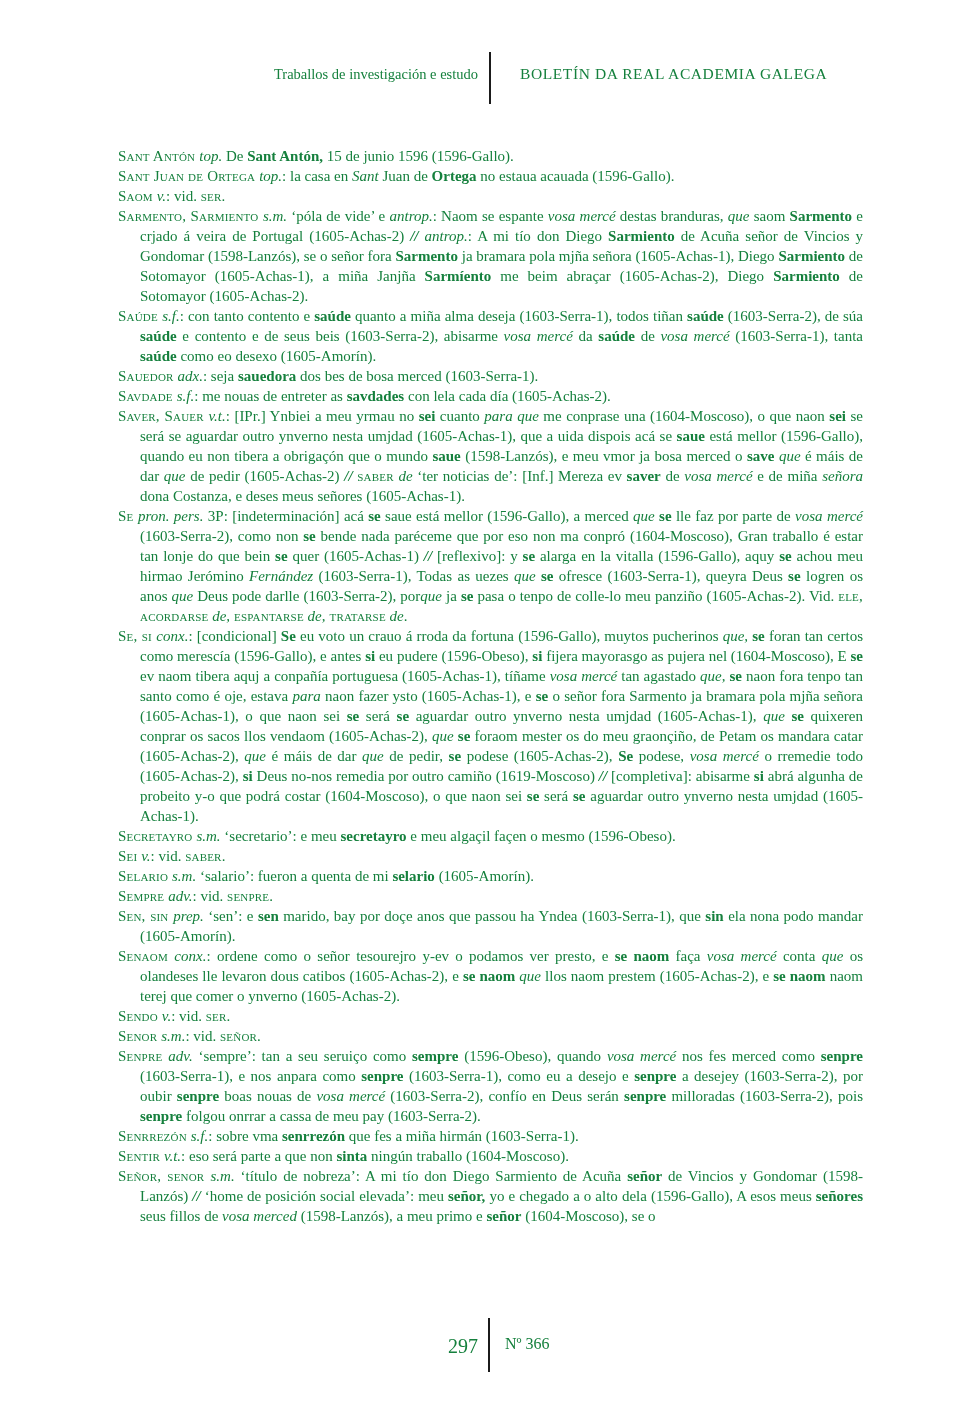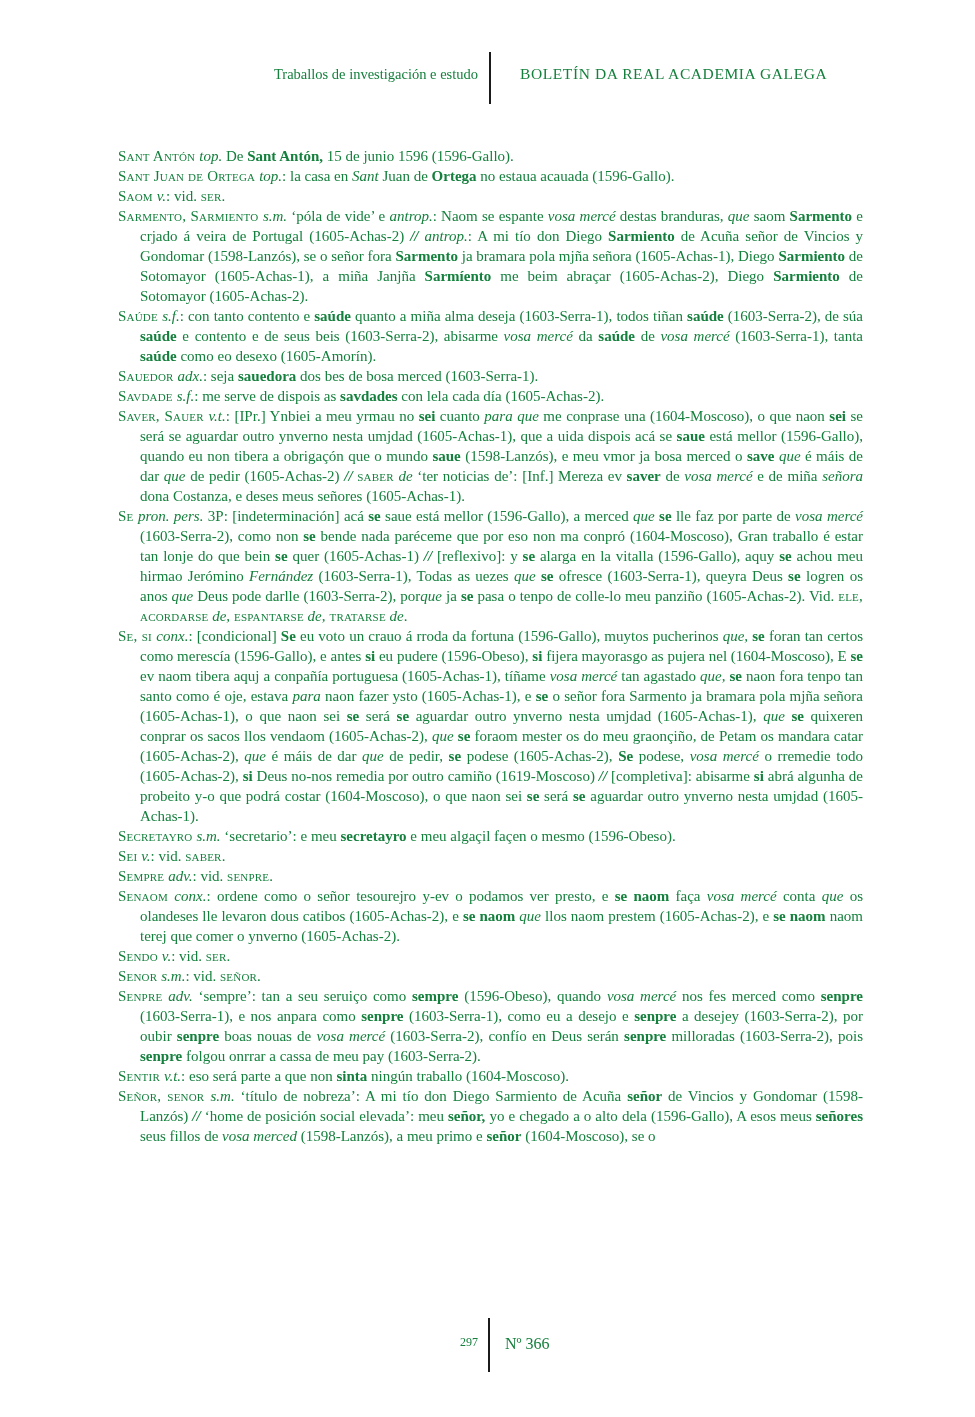--- a/index.html
+++ b/index.html
@@ -54,21 +54,21 @@
   .seg-n  { }
   .seg-b  { font-weight: bold; }
   .seg-i  { font-style: italic; font-family: Liberation Serif, serif; }
   .seg-bi { font-weight: bold; font-style: italic; }
   .seg-sc { font-variant: small-caps; letter-spacing: 0.2px; }
   
   .footer-page {
     position: absolute;
     top: 1335px;
     right: 497px;
-    font-size: 12px;
+    font-size: 20px;
   }
   .footer-issue {
     position: absolute;
     top: 1335px;
     left: 505px;
     font-size: 16px;
   }
 </style>
 </head>
 <body>
@@ -81,31 +81,34 @@
 
   <div class="running-head-right">BOLETÍN DA REAL ACADEMIA GALEGA</div>
 
   <div class="entries" id="entries">
       <p class="entry"><span class="seg-sc">Sant Antón </span><span class="seg-i">top.</span><span class="seg-n"> De </span><span class="seg-b">Sant Antón,</span><span class="seg-n"> 15 de junio 1596 (1596-Gallo).</span></p>
       <p class="entry"><span class="seg-sc">Sant Juan de Ortega </span><span class="seg-i">top.</span><span class="seg-n">: la casa en </span><span class="seg-i">Sant</span><span class="seg-n"> Juan de </span><span class="seg-b">Ortega</span><span class="seg-n"> no estaua acauada (1596-Gallo).</span></p>
       <p class="entry"><span class="seg-sc">Saom </span><span class="seg-i">v.</span><span class="seg-n">: vid. </span><span class="seg-sc">ser</span><span class="seg-n">.</span></p>
       <p class="entry"><span class="seg-sc">Sarmento, Sarmiento </span><span class="seg-i">s.m.</span><span class="seg-n"> ‘póla de vide’ e </span><span class="seg-i">antrop.</span><span class="seg-n">: Naom se espante </span><span class="seg-i">vosa mercé</span><span class="seg-n"> destas branduras, </span><span class="seg-i">que</span><span class="seg-n"> saom </span><span class="seg-b">Sarmento</span><span class="seg-n"> e crjado á veira de Portugal (1605-Achas-2) </span><span class="seg-bi">//</span><span class="seg-i"> antrop.</span><span class="seg-n">: A mi tío don Diego </span><span class="seg-b">Sarmiento</span><span class="seg-n"> de Acuña señor de Vincios y Gondomar (1598-Lanzós), se o señor fora </span><span class="seg-b">Sarmento</span><span class="seg-n"> ja bramara pola mjña señora (1605-Achas-1), Diego </span><span class="seg-b">Sarmiento</span><span class="seg-n"> de Sotomayor (1605-Achas-1), a miña Janjña </span><span class="seg-b">Sarmíento</span><span class="seg-n"> me beim abraçar (1605-Achas-2), Diego </span><span class="seg-b">Sarmiento</span><span class="seg-n"> de Sotomayor (1605-Achas-2).</span></p>
       <p class="entry"><span class="seg-sc">Saúde </span><span class="seg-i">s.f.</span><span class="seg-n">: con tanto contento e </span><span class="seg-b">saúde</span><span class="seg-n"> quanto a miña alma deseja (1603-Serra-1), todos tiñan </span><span class="seg-b">saúde</span><span class="seg-n"> (1603-Serra-2), de súa </span><span class="seg-b">saúde</span><span class="seg-n"> e contento e de seus beis (1603-Serra-2), abisarme </span><span class="seg-i">vosa mercé</span><span class="seg-n"> da </span><span class="seg-b">saúde</span><span class="seg-n"> de </span><span class="seg-i">vosa mercé</span><span class="seg-n"> (1603-Serra-1), tanta </span><span class="seg-b">saúde</span><span class="seg-n"> como eo desexo (1605-Amorín).</span></p>
       <p class="entry"><span class="seg-sc">Sauedor </span><span class="seg-i">adx.</span><span class="seg-n">: seja </span><span class="seg-b">sauedora</span><span class="seg-n"> dos bes de bosa merced (1603-Serra-1).</span></p>
-      <p class="entry"><span class="seg-sc">Savdade </span><span class="seg-i">s.f.</span><span class="seg-n">: me serve de dispois as </span><span class="seg-b">savdades</span><span class="seg-n"> con lela cada día (1605-Achas-2).</span></p>
+      <p class="entry"><span class="seg-sc">Savdade </span><span class="seg-i">s.f.</span><span class="seg-n">: me nouas de entreter as </span><span class="seg-b">savdades</span><span class="seg-n"> con lela cada día (1605-Achas-2).</span></p>
       <p class="entry"><span class="seg-sc">Saver, Sauer </span><span class="seg-i">v.t.</span><span class="seg-n">: [IPr.] Ynbiei a meu yrmau no </span><span class="seg-b">sei</span><span class="seg-n"> cuanto </span><span class="seg-i">para que</span><span class="seg-n"> me conprase una (1604-Moscoso), o que naon </span><span class="seg-b">sei</span><span class="seg-n"> se será se aguardar outro ynverno nesta umjdad (1605-Achas-1), que a uida dispois acá se </span><span class="seg-b">saue</span><span class="seg-n"> está mellor (1596-Gallo), quando eu non tibera a obrigaçón que o mundo </span><span class="seg-b">saue</span><span class="seg-n"> (1598-Lanzós), e meu vmor ja bosa merced o </span><span class="seg-b">save</span><span class="seg-n"> </span><span class="seg-i">que</span><span class="seg-n"> é máis de dar </span><span class="seg-i">que</span><span class="seg-n"> de pedir (1605-Achas-2) </span><span class="seg-bi">//</span><span class="seg-n"> </span><span class="seg-sc">saber</span><span class="seg-i"> de</span><span class="seg-n"> ‘ter noticias de’: [Inf.] Mereza ev </span><span class="seg-b">saver</span><span class="seg-n"> de </span><span class="seg-i">vosa mercé</span><span class="seg-n"> e de miña </span><span class="seg-i">señora</span><span class="seg-n"> dona Costanza, e deses meus señores (1605-Achas-1).</span></p>
       <p class="entry"><span class="seg-sc">Se </span><span class="seg-i">pron. pers.</span><span class="seg-n"> 3P: [indeterminación] acá </span><span class="seg-b">se</span><span class="seg-n"> saue está mellor (1596-Gallo), a merced </span><span class="seg-i">que</span><span class="seg-n"> </span><span class="seg-b">se</span><span class="seg-n"> lle faz por parte de </span><span class="seg-i">vosa mercé</span><span class="seg-n"> (1603-Serra-2), como non </span><span class="seg-b">se</span><span class="seg-n"> bende nada paréceme que por eso non ma conpró (1604-Moscoso), Gran traballo é estar tan lonje do que bein </span><span class="seg-b">se</span><span class="seg-n"> quer (1605-Achas-1) </span><span class="seg-bi">//</span><span class="seg-n"> [reflexivo]: y </span><span class="seg-b">se</span><span class="seg-n"> alarga en la vitalla (1596-Gallo), aquy </span><span class="seg-b">se</span><span class="seg-n"> achou meu hirmao Jerómino </span><span class="seg-i">Fernández</span><span class="seg-n"> (1603-Serra-1), Todas as uezes </span><span class="seg-i">que</span><span class="seg-n"> </span><span class="seg-b">se</span><span class="seg-n"> ofresce (1603-Serra-1), queyra Deus </span><span class="seg-b">se</span><span class="seg-n"> logren os anos </span><span class="seg-i">que</span><span class="seg-n"> Deus pode darlle (1603-Serra-2), por</span><span class="seg-i">que</span><span class="seg-n"> ja </span><span class="seg-b">se</span><span class="seg-n"> pasa o tenpo de colle-lo meu panziño (1605-Achas-2). Vid. </span><span class="seg-sc">ele, acordarse</span><span class="seg-i"> de,</span><span class="seg-sc"> espantarse</span><span class="seg-i"> de,</span><span class="seg-sc"> tratarse</span><span class="seg-i"> de</span><span class="seg-n">.</span></p>
       <p class="entry"><span class="seg-sc">Se, si </span><span class="seg-i">conx.</span><span class="seg-n">: [condicional] </span><span class="seg-b">Se</span><span class="seg-n"> eu voto un crauo á rroda da fortuna (1596-Gallo), muytos pucherinos </span><span class="seg-i">que,</span><span class="seg-n"> </span><span class="seg-b">se</span><span class="seg-n"> foran tan certos como merescía (1596-Gallo), e antes </span><span class="seg-b">si</span><span class="seg-n"> eu pudere (1596-Obeso), </span><span class="seg-b">si</span><span class="seg-n"> fijera mayorasgo as pujera nel (1604-Moscoso), E </span><span class="seg-b">se</span><span class="seg-n"> ev naom tibera aquj a conpañía portuguesa (1605-Achas-1), tíñame </span><span class="seg-i">vosa mercé</span><span class="seg-n"> tan agastado </span><span class="seg-i">que,</span><span class="seg-n"> </span><span class="seg-b">se</span><span class="seg-n"> naon fora tenpo tan santo como é oje, estava </span><span class="seg-i">para</span><span class="seg-n"> naon fazer ysto (1605-Achas-1), e </span><span class="seg-b">se</span><span class="seg-n"> o señor fora Sarmento ja bramara pola mjña señora (1605-Achas-1), o que naon sei </span><span class="seg-b">se</span><span class="seg-n"> será </span><span class="seg-b">se</span><span class="seg-n"> aguardar outro ynverno nesta umjdad (1605-Achas-1), </span><span class="seg-i">que</span><span class="seg-n"> </span><span class="seg-b">se</span><span class="seg-n"> quixeren conprar os sacos llos vendaom (1605-Achas-2), </span><span class="seg-i">que</span><span class="seg-n"> </span><span class="seg-b">se</span><span class="seg-n"> foraom mester os do meu graonçiño, de Petam os mandara catar (1605-Achas-2), </span><span class="seg-i">que</span><span class="seg-n"> é máis de dar </span><span class="seg-i">que</span><span class="seg-n"> de pedir, </span><span class="seg-b">se</span><span class="seg-n"> podese (1605-Achas-2), </span><span class="seg-b">Se</span><span class="seg-n"> podese, </span><span class="seg-i">vosa mercé</span><span class="seg-n"> o rremedie todo (1605-Achas-2), </span><span class="seg-b">si</span><span class="seg-n"> Deus no-nos remedia por outro camiño (1619-Moscoso) </span><span class="seg-bi">//</span><span class="seg-n"> [completiva]: abisarme </span><span class="seg-b">si</span><span class="seg-n"> abrá algunha de probeito y-o que podrá costar (1604-Moscoso), o que naon sei </span><span class="seg-b">se</span><span class="seg-n"> será </span><span class="seg-b">se</span><span class="seg-n"> aguardar outro ynverno nesta umjdad (1605-Achas-1).</span></p>
       <p class="entry"><span class="seg-sc">Secretayro </span><span class="seg-i">s.m.</span><span class="seg-n"> ‘secretario’: e meu </span><span class="seg-b">secretayro</span><span class="seg-n"> e meu algaçil façen o mesmo (1596-Obeso).</span></p>
       <p class="entry"><span class="seg-sc">Sei </span><span class="seg-i">v.</span><span class="seg-n">: vid. </span><span class="seg-sc">saber</span><span class="seg-n">.</span></p>
+      <p class="entry"><span class="seg-sc">Selario </span><span class="seg-i">s.m.</span><span class="seg-n"> ‘salario’: fueron a quenta de mi </span><span class="seg-b">selario</span><span class="seg-n"> (1605-Amorín).</span></p>
       <p class="entry"><span class="seg-sc">Sempre </span><span class="seg-i">adv.</span><span class="seg-n">: vid. </span><span class="seg-sc">senpre</span><span class="seg-n">.</span></p>
+      <p class="entry"><span class="seg-sc">Sen, sin </span><span class="seg-i">prep.</span><span class="seg-n"> ‘sen’: e </span><span class="seg-b">sen</span><span class="seg-n"> marido, bay por doçe anos que passou ha Yndea (1603-Serra-1), que </span><span class="seg-b">sin</span><span class="seg-n"> ela nona podo mandar (1605-Amorín).</span></p>
       <p class="entry"><span class="seg-sc">Senaom </span><span class="seg-i">conx.</span><span class="seg-n">: ordene como o señor tesourejro y-ev o podamos ver presto, e </span><span class="seg-b">se naom</span><span class="seg-n"> faça </span><span class="seg-i">vosa mercé</span><span class="seg-n"> conta </span><span class="seg-i">que</span><span class="seg-n"> os olandeses lle levaron dous catibos (1605-Achas-2), e </span><span class="seg-b">se naom</span><span class="seg-n"> </span><span class="seg-i">que</span><span class="seg-n"> llos naom prestem (1605-Achas-2), e </span><span class="seg-b">se naom</span><span class="seg-n"> naom terej que comer o ynverno (1605-Achas-2).</span></p>
       <p class="entry"><span class="seg-sc">Sendo </span><span class="seg-i">v.</span><span class="seg-n">: vid. </span><span class="seg-sc">ser</span><span class="seg-n">.</span></p>
       <p class="entry"><span class="seg-sc">Senor </span><span class="seg-i">s.m.</span><span class="seg-n">: vid. </span><span class="seg-sc">señor</span><span class="seg-n">.</span></p>
       <p class="entry"><span class="seg-sc">Senpre </span><span class="seg-i">adv.</span><span class="seg-n"> ‘sempre’: tan a seu seruiço como </span><span class="seg-b">sempre</span><span class="seg-n"> (1596-Obeso), quando </span><span class="seg-i">vosa mercé</span><span class="seg-n"> nos fes merced como </span><span class="seg-b">senpre</span><span class="seg-n"> (1603-Serra-1), e nos anpara como </span><span class="seg-b">senpre</span><span class="seg-n"> (1603-Serra-1), como eu a desejo e </span><span class="seg-b">senpre</span><span class="seg-n"> a desejey (1603-Serra-2), por oubir </span><span class="seg-b">senpre</span><span class="seg-n"> boas nouas de </span><span class="seg-i">vosa mercé</span><span class="seg-n"> (1603-Serra-2), confío en Deus serán </span><span class="seg-b">senpre</span><span class="seg-n"> milloradas (1603-Serra-2), pois </span><span class="seg-b">senpre</span><span class="seg-n"> folgou onrrar a cassa de meu pay (1603-Serra-2).</span></p>
+      <p class="entry"><span class="seg-sc">Senrrezón </span><span class="seg-i">s.f.</span><span class="seg-n">: sobre vma </span><span class="seg-b">senrrezón</span><span class="seg-n"> que fes a miña hirmán (1603-Serra-1).</span></p>
       <p class="entry"><span class="seg-sc">Sentir </span><span class="seg-i">v.t.</span><span class="seg-n">: eso será parte a que non </span><span class="seg-b">sinta</span><span class="seg-n"> ningún traballo (1604-Moscoso).</span></p>
       <p class="entry"><span class="seg-sc">Señor, senor </span><span class="seg-i">s.m.</span><span class="seg-n"> ‘título de nobreza’: A mi tío don Diego Sarmiento de Acuña </span><span class="seg-b">señor</span><span class="seg-n"> de Vincios y Gondomar (1598-Lanzós) </span><span class="seg-bi">//</span><span class="seg-n"> ‘home de posición social elevada’: meu </span><span class="seg-b">señor,</span><span class="seg-n"> yo e chegado a o alto dela (1596-Gallo), A esos meus </span><span class="seg-b">señores</span><span class="seg-n"> seus fillos de </span><span class="seg-i">vosa merced</span><span class="seg-n"> (1598-Lanzós), a meu primo e </span><span class="seg-b">señor</span><span class="seg-n"> (1604-Moscoso), se o</span></p>
     </div>
 
   <div class="footer-page">297</div>
 
   <div class="vrule foot"></div>
 
   <div class="footer-issue">Nº 366</div>
 

